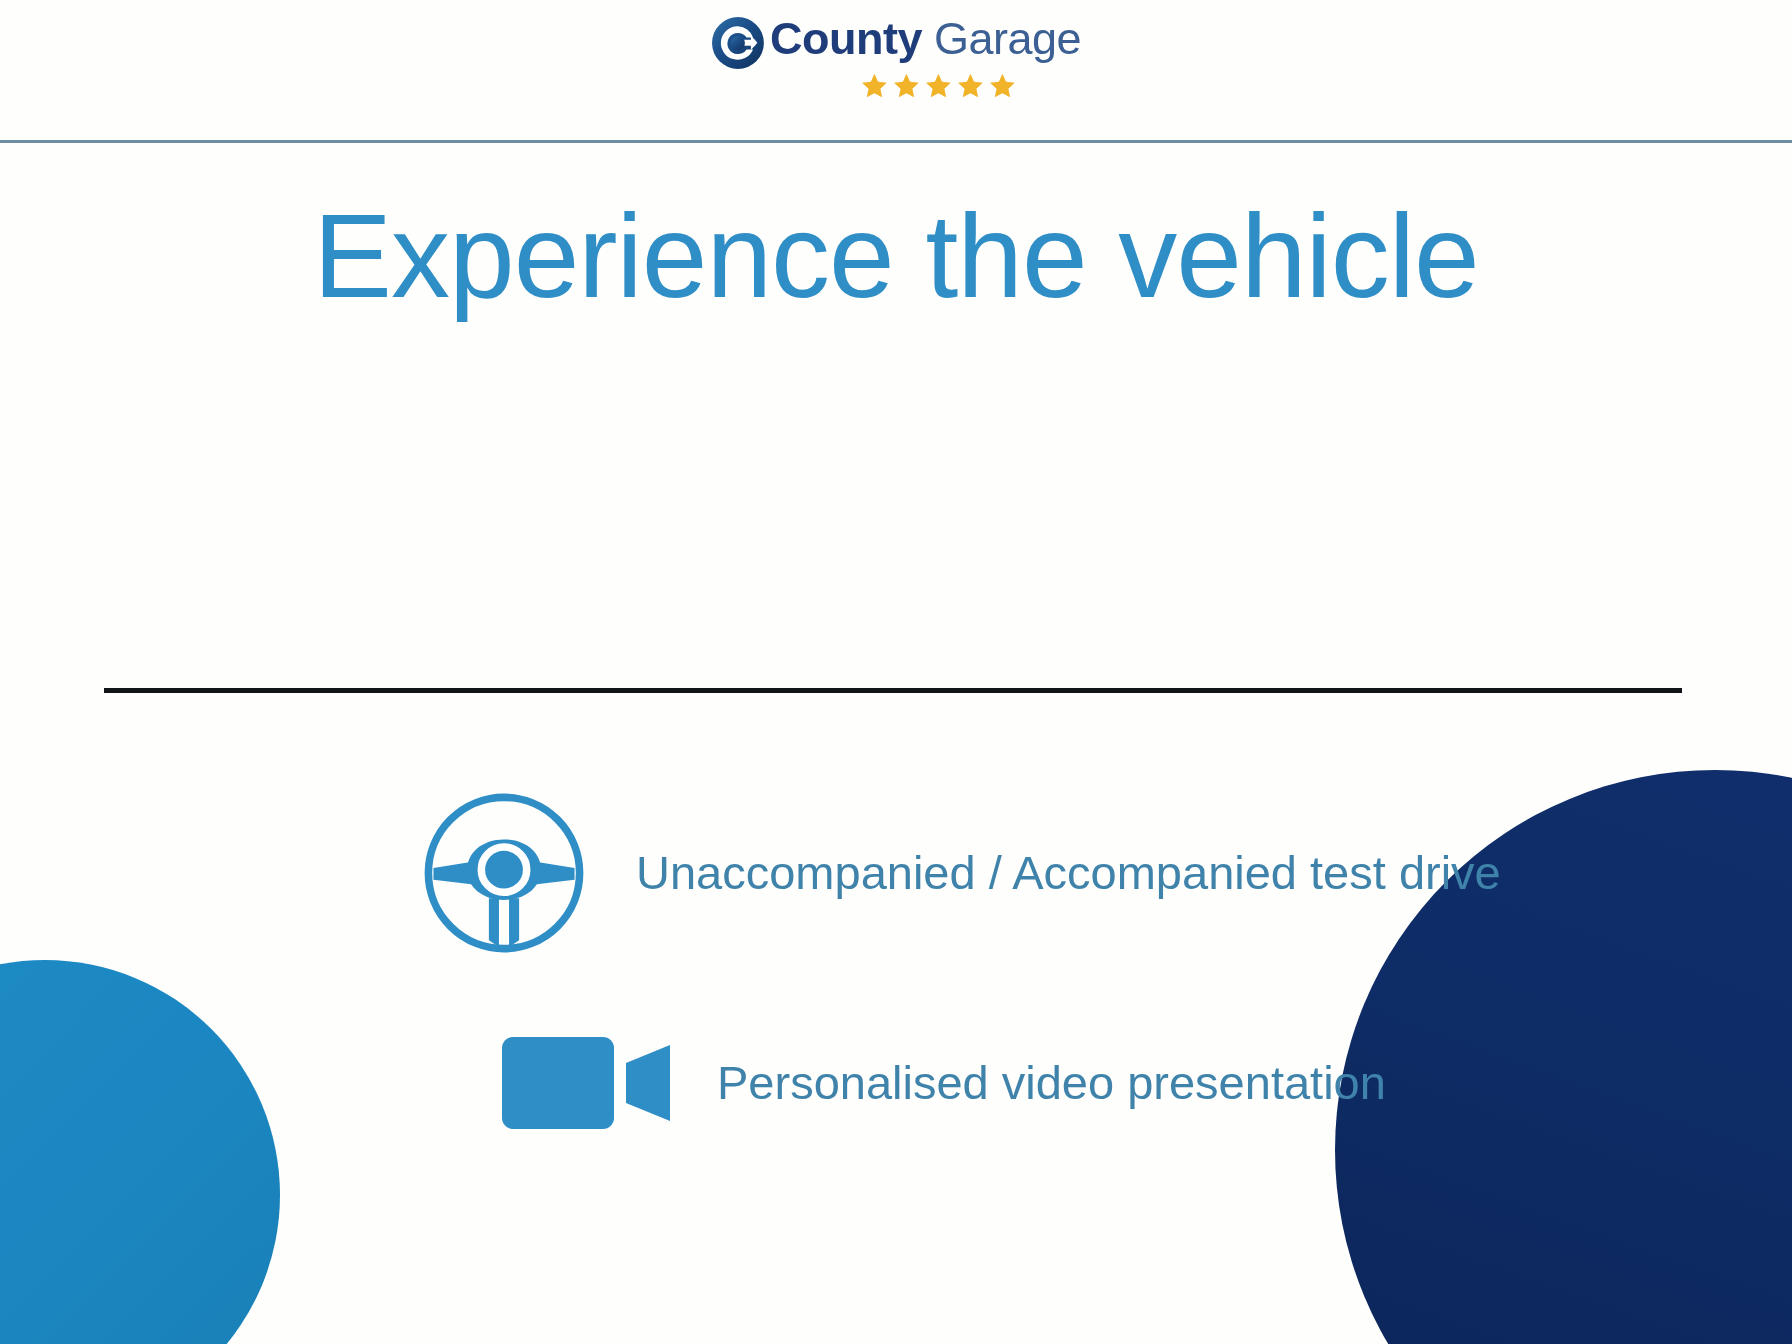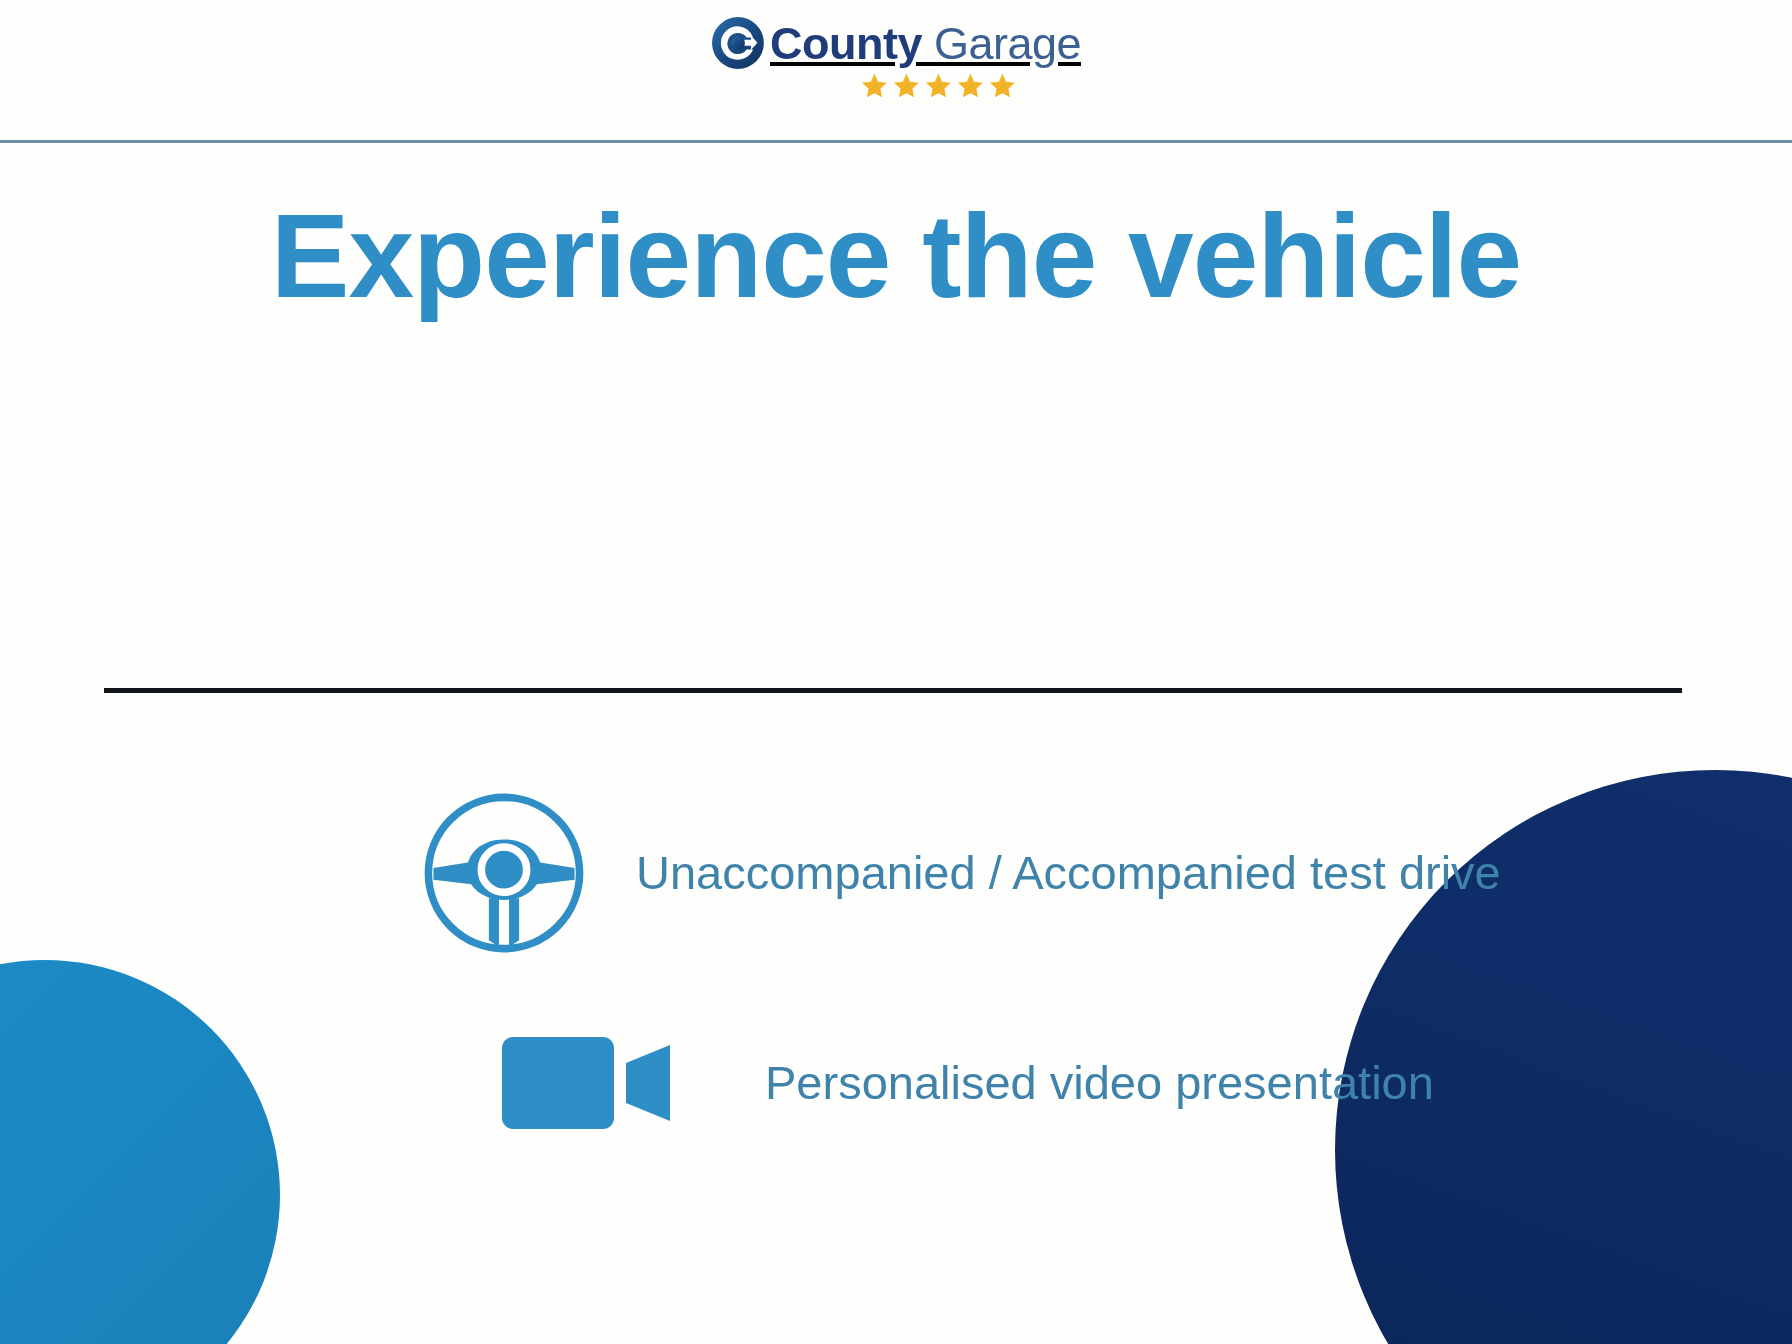--- a/index.html
+++ b/index.html
@@ -58,23 +58,21 @@
     left: 50%;
     top: 16px;
     transform: translateX(-50%);
     display: flex;
     flex-direction: column;
     align-items: center;
   }
 
   #logo-row {
     display: flex;
-    align-items: center;
     gap: 5px;
-    text-decoration: underline;
   }
 
   #logo-mark {
     width: 54px;
     height: 54px;
     flex: 0 0 auto;
     display: block;
   }
 
   #logo-wordmark {
@@ -122,21 +120,21 @@
     top: 196px;
     width: 1792px;
     z-index: 2;
     text-align: center;
     color: #2f8ec6;
   }
 
   #headline-line-1 {
     font-size: 118px;
     line-height: 1.02;
-    font-weight: bold;
+    font-weight: normal;
     letter-spacing: -1px;
     white-space: nowrap;
   }
 
   #headline-line-2 {
     font-size: 214px;
     line-height: 1.0;
     font-weight: normal;
     letter-spacing: 1px;
     margin-top: 2px;
@@ -163,21 +161,21 @@
     z-index: 2;
   }
 
   .feature-row {
     display: flex;
     align-items: center;
     height: 210px;
   }
 
   #feature-row-test-drive { padding-left: 420px; }
-  #feature-row-video      { padding-left: 500px; gap: 48px; }
+  #feature-row-video      { padding-left: 500px; }
 
   .feature-icon {
     flex: 0 0 auto;
     display: flex;
     align-items: center;
     justify-content: center;
   }
 
   #icon-steering-wheel { width: 168px; height: 168px; }
   #icon-video-camera   { width: 175px; height: 100px; }

